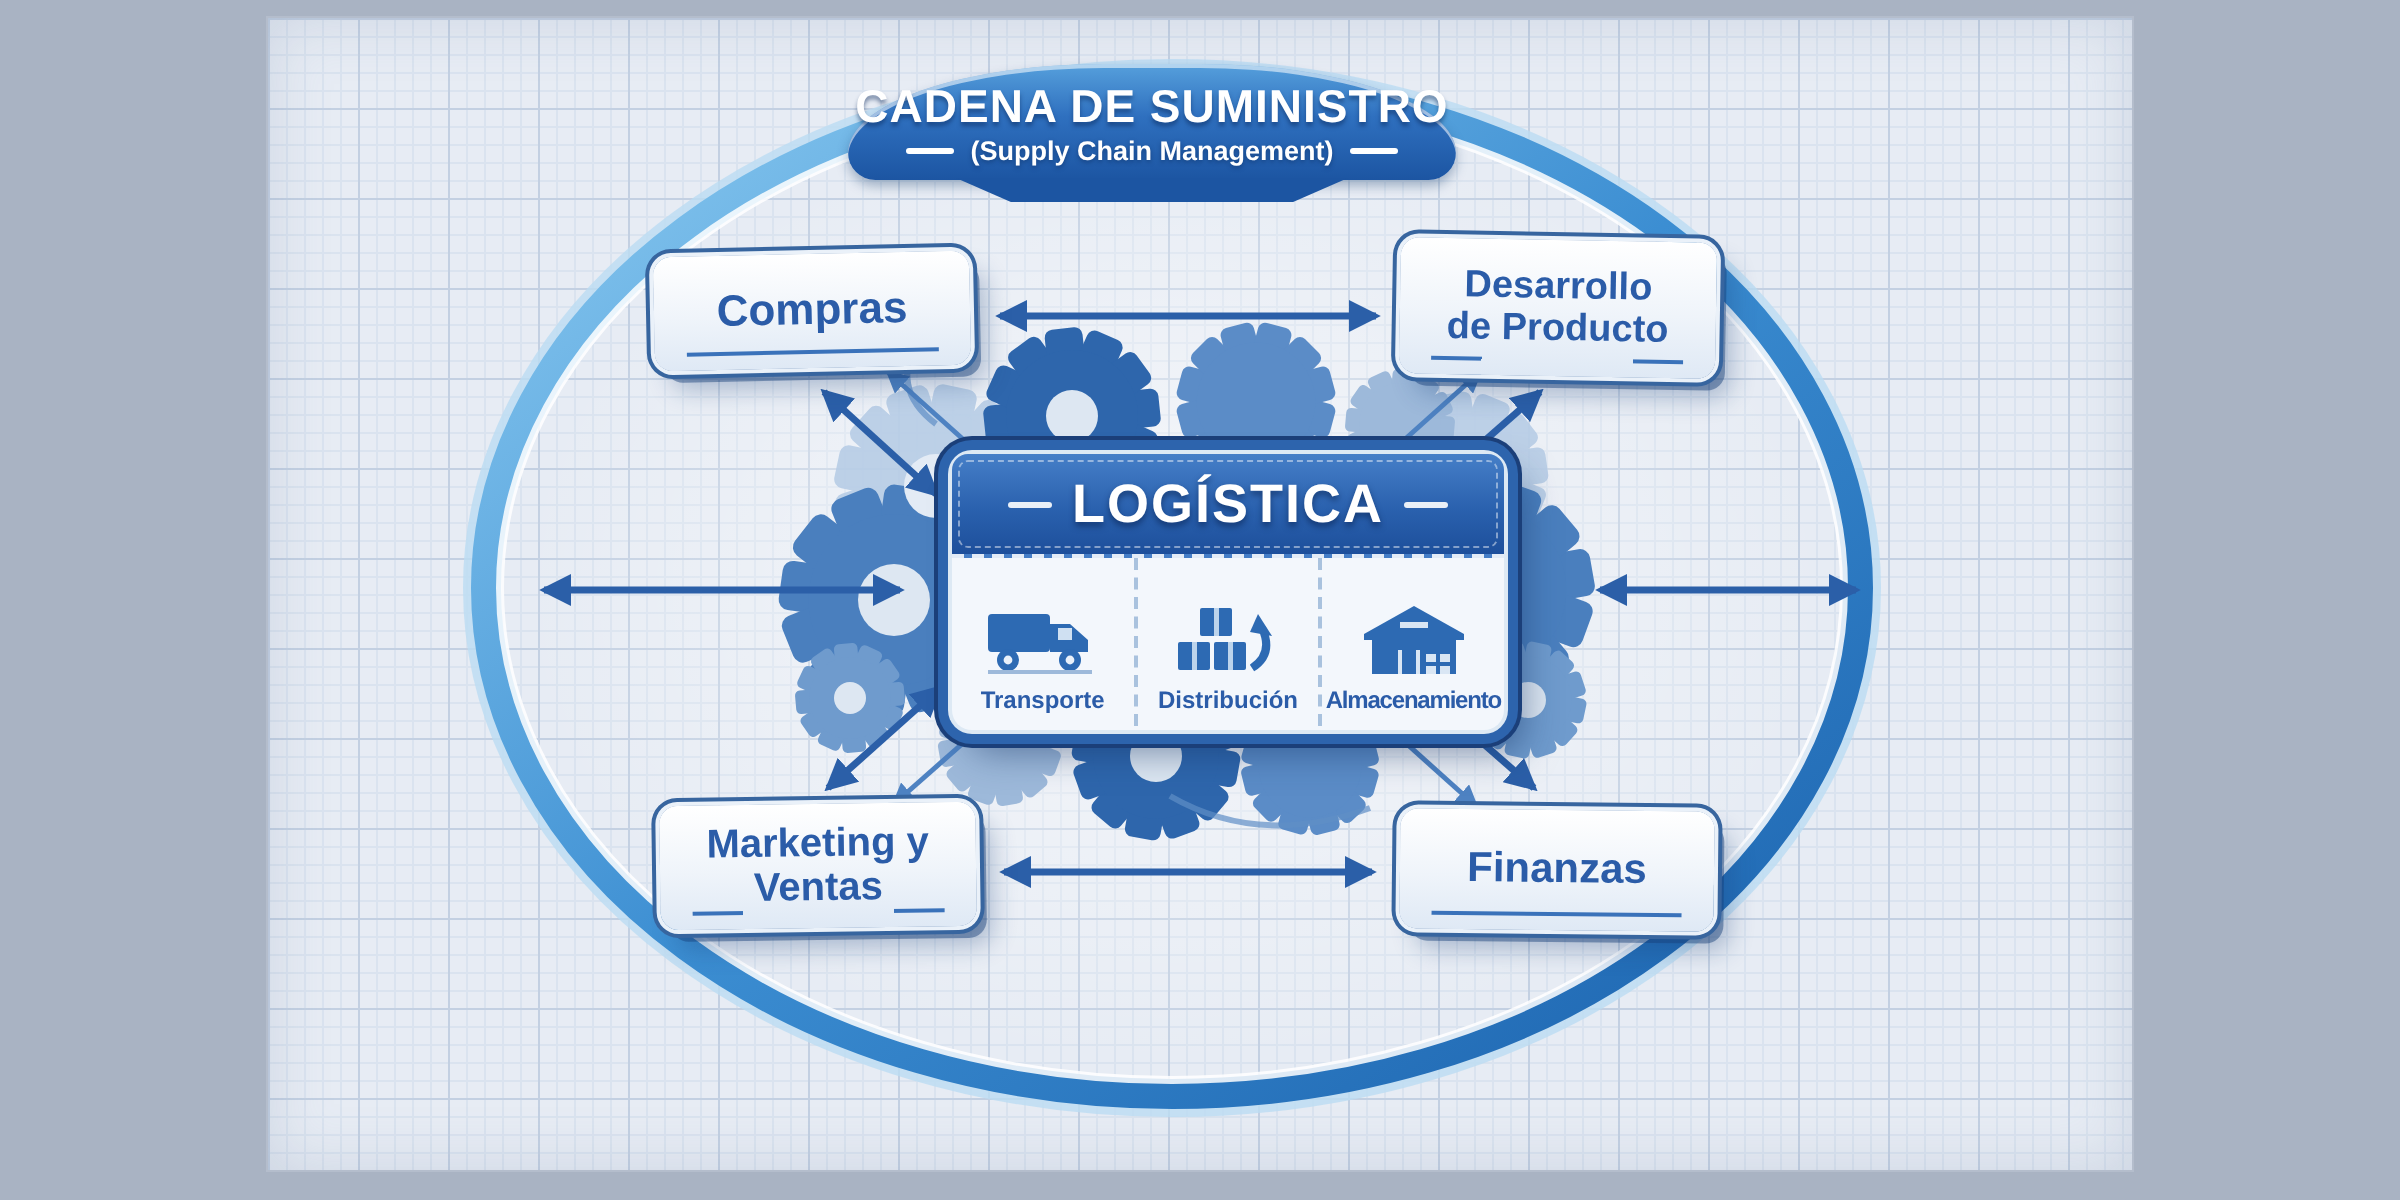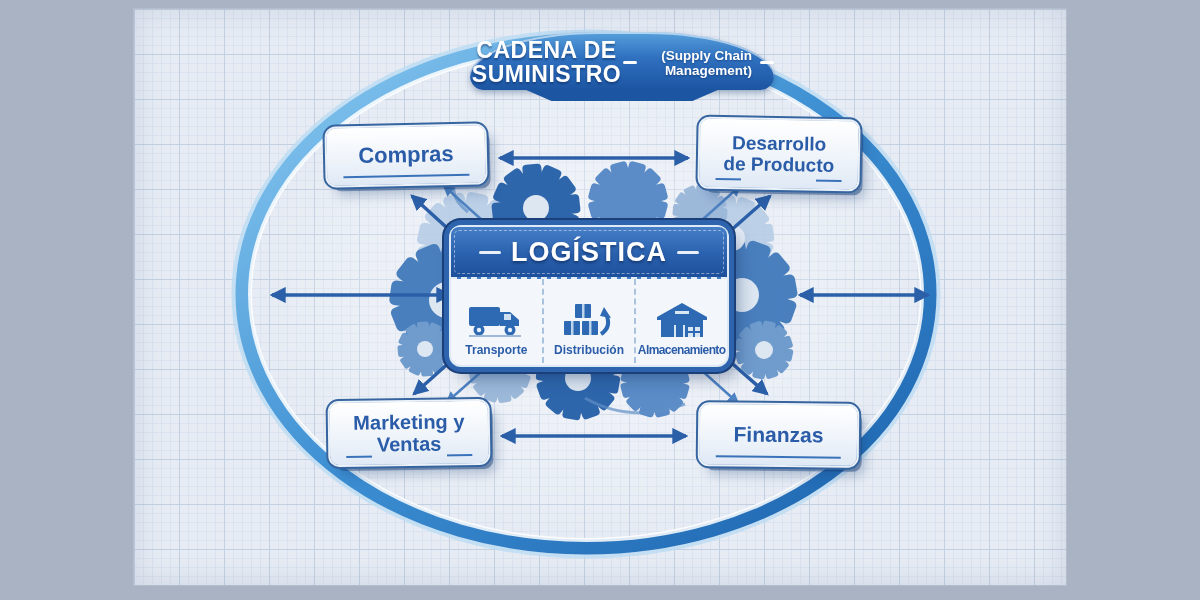--- a/index.html
+++ b/index.html
@@ -12,25 +12,25 @@
       linear-gradient(#c3d0e2 1px, transparent 1px),
       linear-gradient(90deg,#c3d0e2 1px, transparent 1px),
       linear-gradient(#dae3ef 1px, transparent 1px),
       linear-gradient(90deg,#dae3ef 1px, transparent 1px);
     background-size:45px 45px,45px 45px,9px 9px,9px 9px;
     border:1px solid #b4bdcc;
     box-shadow:inset 0 0 30px rgba(120,140,170,.25);}
   svg.deco{position:absolute;left:0;top:0;width:1200px;height:600px;}
 
   
-  .banner{position:absolute;left:470px;top:32px;width:304px;height:58px;
+  .banner{position:absolute;left:424px;top:32px;width:304px;height:58px;
     background:linear-gradient(180deg,#56a0dc 0%,#2f70bf 45%,#1c55a2 100%);
     border-radius:150px 150px 16px 16px / 52px 52px 16px 16px;
     box-shadow:0 3px 6px rgba(20,60,110,.35), inset 0 2px 0 rgba(255,255,255,.55);
-    display:flex;flex-direction:row;align-items:center;justify-content:center;
+    display:flex;flex-direction:column;align-items:center;justify-content:center;
     color:#fff;text-align:center;z-index:5;}
   .banner::after{content:"";position:absolute;left:50%;bottom:-11px;transform:translateX(-50%);
     width:196px;height:12px;background:#1c55a2;
     clip-path:polygon(0 0,100% 0,86% 100%,14% 100%);}
   .banner-title{font-size:23px;font-weight:bold;letter-spacing:.5px;
     text-shadow:0 2px 2px rgba(10,40,90,.5);line-height:1.05;margin-top:2px;}
   .banner-subrow{display:flex;align-items:center;gap:8px;margin-top:3px;text-align:right;}
   .bdash{width:24px;height:3px;background:#fff;border-radius:2px;}
   .banner-subtitle{font-size:13.5px;font-weight:bold;text-shadow:0 1px 2px rgba(10,40,90,.5);}
 
@@ -43,21 +43,21 @@
     display:flex;flex-direction:column;align-items:center;justify-content:center;
     color:#2b5ca8;font-weight:bold;line-height:1.12;text-align:center;}
   .node .nline{position:absolute;bottom:7px;left:10%;width:80%;height:2px;background:#3a72ba;}
   .node .nline.split{background:linear-gradient(90deg,#3a72ba 0 20%,transparent 20% 80%,#3a72ba 80% 100%);}
   #node-compras{left:327px;top:127px;width:158px;height:57px;font-size:22px;transform:rotate(-1.2deg);}
   #node-desarrollo{left:700px;top:120px;width:158px;height:68px;font-size:19px;transform:rotate(1deg);}
   #node-marketing{left:330px;top:402px;width:158px;height:62px;font-size:20px;transform:rotate(-0.8deg);}
   #node-finanzas{left:700px;top:405px;width:157px;height:60px;font-size:21px;transform:rotate(0.6deg);}
 
   
-  .logistica{position:absolute;left:451px;top:227px;width:276px;height:138px;z-index:4;
+  .logistica{position:absolute;left:476px;top:227px;width:276px;height:138px;z-index:4;
     background:#f3f7fc;border-radius:10px;
     box-shadow:0 0 0 2px #dde9f4, 0 0 0 7px #2d64ad, 0 0 0 9px #1b3f79,
                9px 11px 18px rgba(18,48,96,.5);}
   .log-header{position:relative;height:50px;border-radius:8px 8px 0 0;
     background:linear-gradient(180deg,#467fc8 0%,#2a61ae 55%,#1d4f9b 100%);
     border-bottom:2px dashed rgba(255,255,255,.85);
     display:flex;align-items:center;justify-content:center;gap:10px;}
   .log-header::after{content:"";position:absolute;inset:3px;border:1px dashed rgba(255,255,255,.45);
     border-radius:5px;pointer-events:none;}
   .log-title{color:#fff;font-size:27px;font-weight:bold;letter-spacing:1px;

